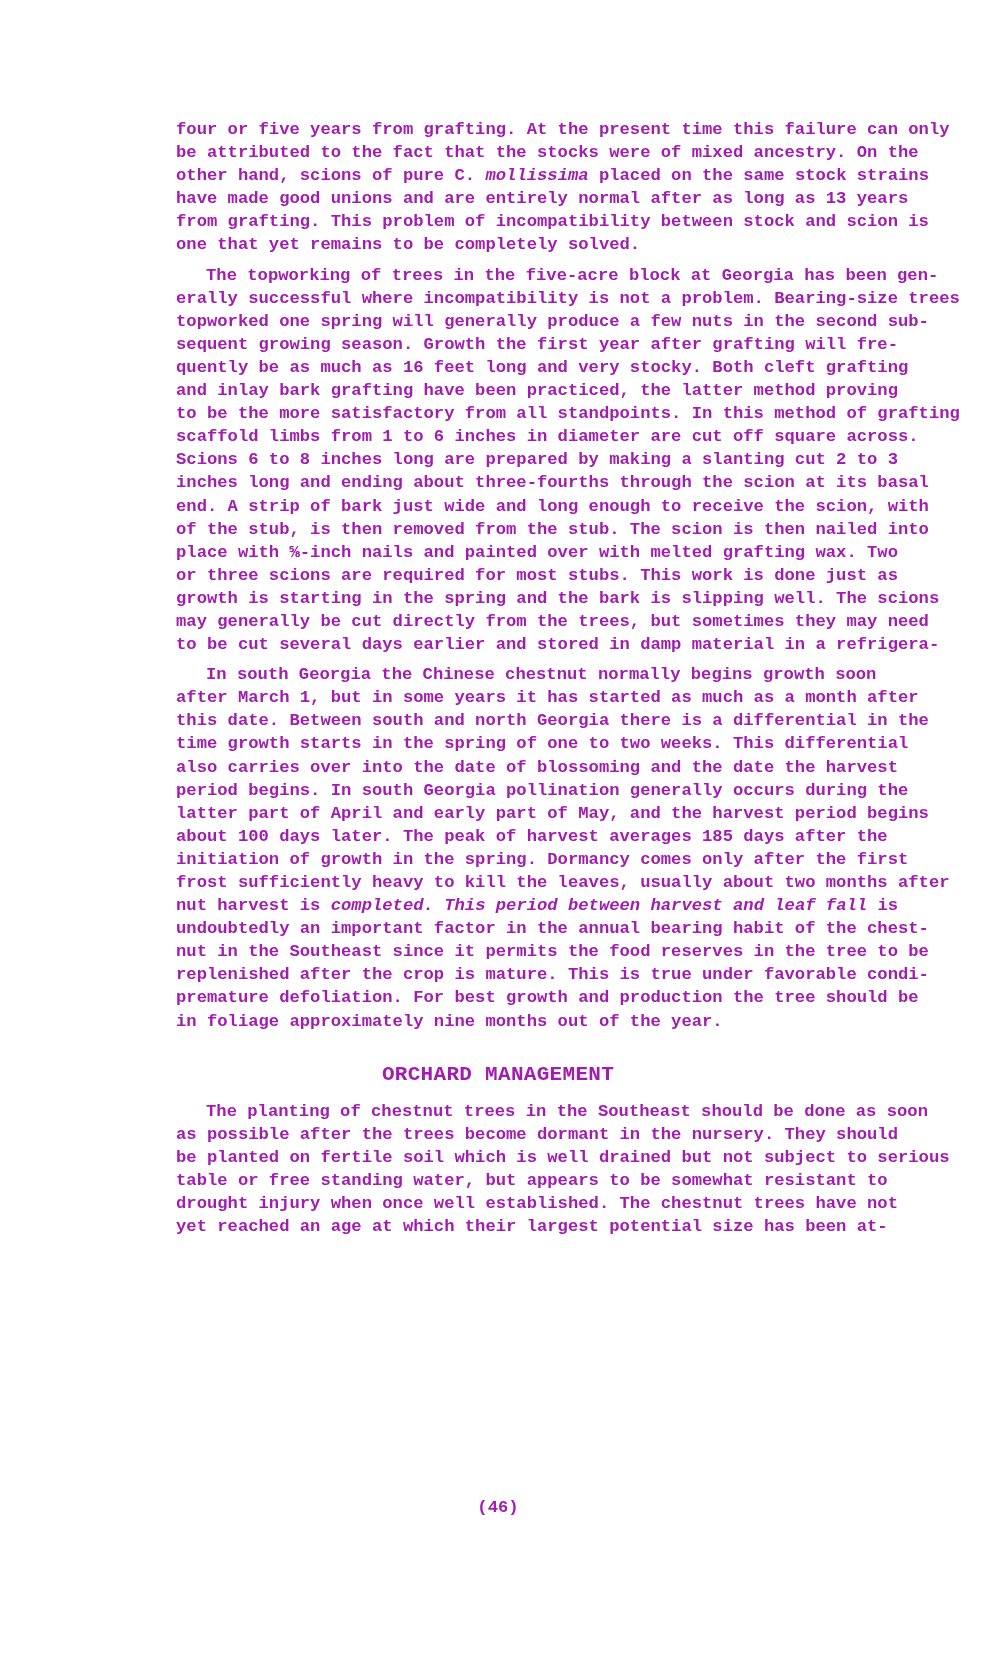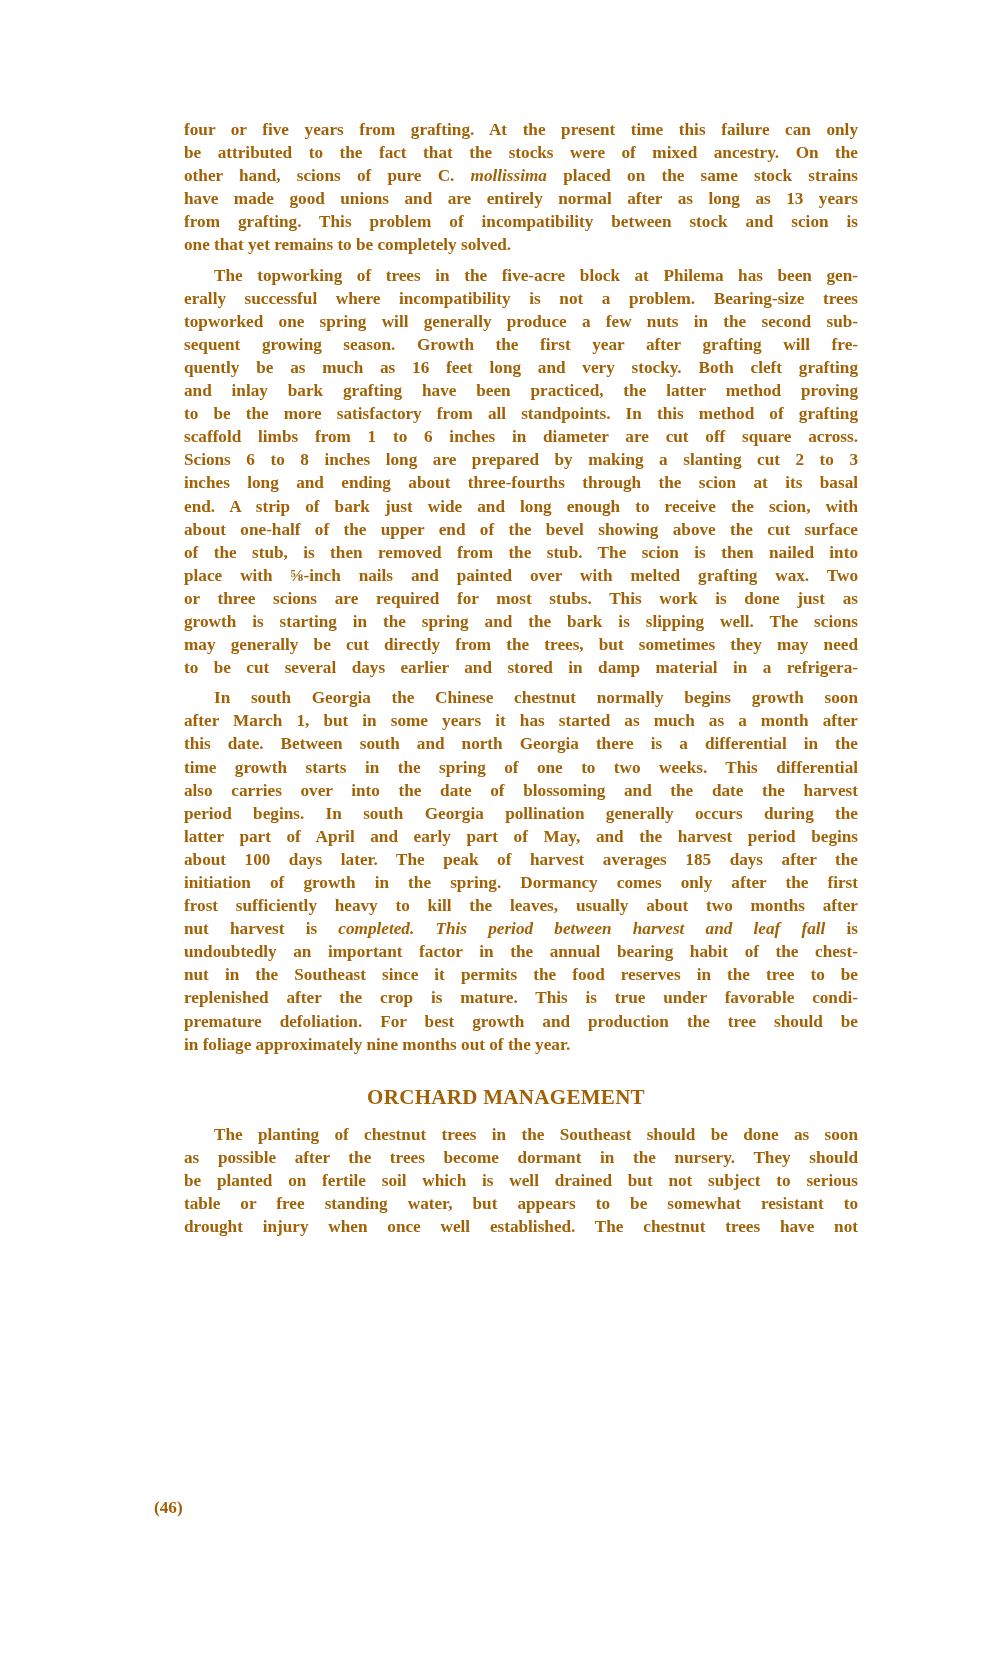--- a/index.html
+++ b/index.html
@@ -1,59 +1,58 @@
 <!DOCTYPE html>
 <html><head>
   <meta charset="utf-8">
   <style>
     html, body { margin: 0; padding: 0; background: #ffffff; }
     body { width: 1001px; height: 1656px; position: relative; overflow: hidden; }
     .page {
-      position: absolute; left: 154px; top: 118px; width: 704px;
-      font-family: Liberation Serif, serif;
-      font-size: 17.2px; line-height: 23.1px; color: #a16207;
+      position: absolute; left: 146px; top: 118px; width: 704px;
+      font-family: Liberation Mono, monospace;
+      font-size: 17.2px; line-height: 23.1px; color: #a21caf;
       font-weight: bold;
     }
     .para { margin: 0 0 7px 0; text-align: justify; text-indent: 30px; }
     .line { display: block; text-align: justify; text-align-last: justify; white-space: nowrap; }
     .line.last { text-align-last: left; }
     .line.indent { padding-left: 30px; }
     .heading {
       text-align: center; font-size: 21px; letter-spacing: 0.3px;
       margin: 30px 0 14px 0; font-weight: bold;
     }
-    .folio { position: absolute; left: 0; width: 704px; top: 1378px; font-weight: bold; }
+    .folio { position: absolute; left: 0; width: 704px; top: 1378px; text-align: center; font-weight: bold; }
     i { font-style: italic; }
   </style>
 </head>
 <body>
 
 <div class="page">
   <div class="para">
     <span class="line">four or five years from grafting. At the present time this failure can only</span>
     <span class="line">be attributed to the fact that the stocks were of mixed ancestry. On the</span>
     <span class="line">other hand, scions of pure C. <i>mollissima</i> placed on the same stock strains</span>
     <span class="line">have made good unions and are entirely normal after as long as 13 years</span>
     <span class="line">from grafting. This problem of incompatibility between stock and scion is</span>
     <span class="line last">one that yet remains to be completely solved.</span>
   </div>
 
   <div class="para">
-    <span class="line indent">The topworking of trees in the five-acre block at Philema has been gen-</span>
+    <span class="line indent">The topworking of trees in the five-acre block at Georgia has been gen-</span>
     <span class="line">erally successful where incompatibility is not a problem. Bearing-size trees</span>
     <span class="line">topworked one spring will generally produce a few nuts in the second sub-</span>
     <span class="line">sequent growing season. Growth the first year after grafting will fre-</span>
     <span class="line">quently be as much as 16 feet long and very stocky. Both cleft grafting</span>
     <span class="line">and inlay bark grafting have been practiced, the latter method proving</span>
     <span class="line">to be the more satisfactory from all standpoints. In this method of grafting</span>
     <span class="line">scaffold limbs from 1 to 6 inches in diameter are cut off square across.</span>
     <span class="line">Scions 6 to 8 inches long are prepared by making a slanting cut 2 to 3</span>
     <span class="line">inches long and ending about three-fourths through the scion at its basal</span>
     <span class="line">end. A strip of bark just wide and long enough to receive the scion, with</span>
-    <span class="line">about one-half of the upper end of the bevel showing above the cut surface</span>
     <span class="line">of the stub, is then removed from the stub. The scion is then nailed into</span>
     <span class="line">place with ⅝-inch nails and painted over with melted grafting wax. Two</span>
     <span class="line">or three scions are required for most stubs. This work is done just as</span>
     <span class="line">growth is starting in the spring and the bark is slipping well. The scions</span>
     <span class="line">may generally be cut directly from the trees, but sometimes they may need</span>
     <span class="line">to be cut several days earlier and stored in damp material in a refrigera-</span>
   </div>
 
   <div class="para">
     <span class="line indent">In south Georgia the Chinese chestnut normally begins growth soon</span>
@@ -75,16 +74,17 @@
   </div>
 
   <div class="heading">ORCHARD MANAGEMENT</div>
 
   <div class="para">
     <span class="line indent">The planting of chestnut trees in the Southeast should be done as soon</span>
     <span class="line">as possible after the trees become dormant in the nursery. They should</span>
     <span class="line">be planted on fertile soil which is well drained but not subject to serious</span>
     <span class="line">table or free standing water, but appears to be somewhat resistant to</span>
     <span class="line">drought injury when once well established. The chestnut trees have not</span>
+    <span class="line">yet reached an age at which their largest potential size has been at-</span>
   </div>
 
   <div class="folio">(46)</div>
 </div>
 
 </body></html>

